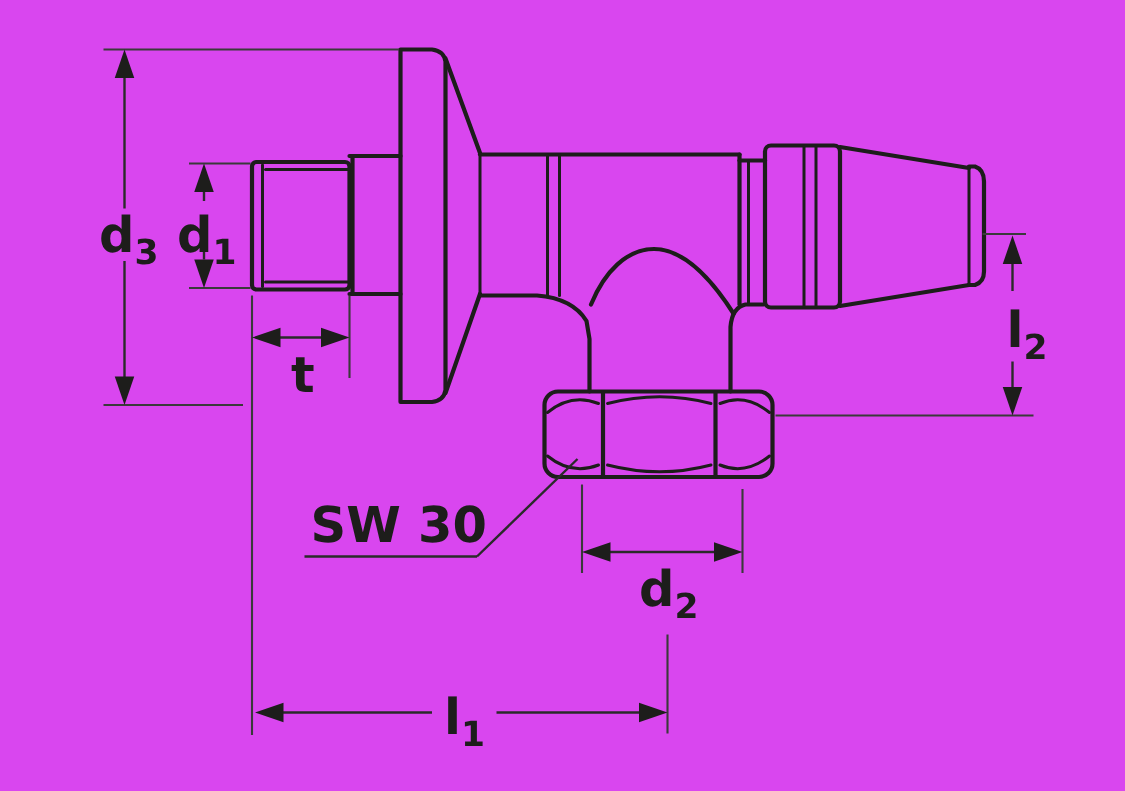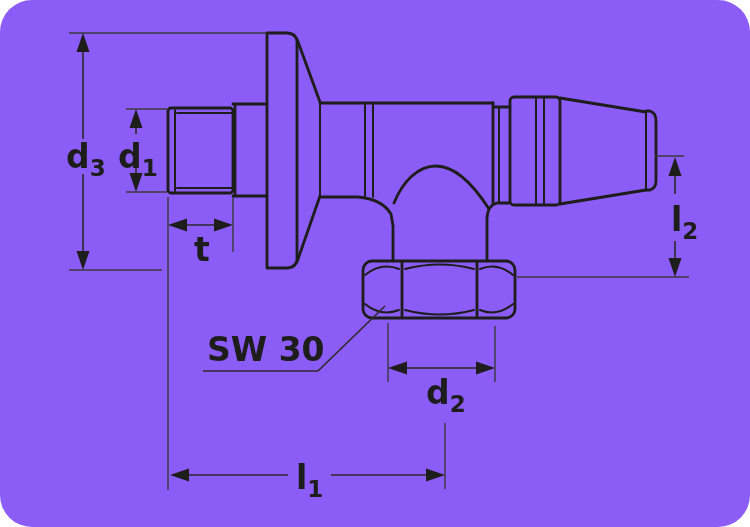--- a/index.html
+++ b/index.html
@@ -4,23 +4,22 @@
 <style>
   html, body {
     margin: 0;
     padding: 0;
     background: #ffffff;
   }
   .stage {
     position: relative;
     width: 750px;
     height: 527px;
-    background: #8b5cf6;
+    background: #d946ef;
     overflow: hidden;
-    border-radius: 32px;
   }
   svg { display: block; }
   .dim-label {
     font-family: "DejaVu Sans", "Liberation Sans", sans-serif;
     font-weight: bold;
     font-size: 33px;
     fill: #1d1d1b;
   }
   .dim-label .sub { font-size: 23px; }
   .outline  { stroke: #1d1d1b; stroke-width: 2.8; fill: none; stroke-linecap: round; stroke-linejoin: round; }

